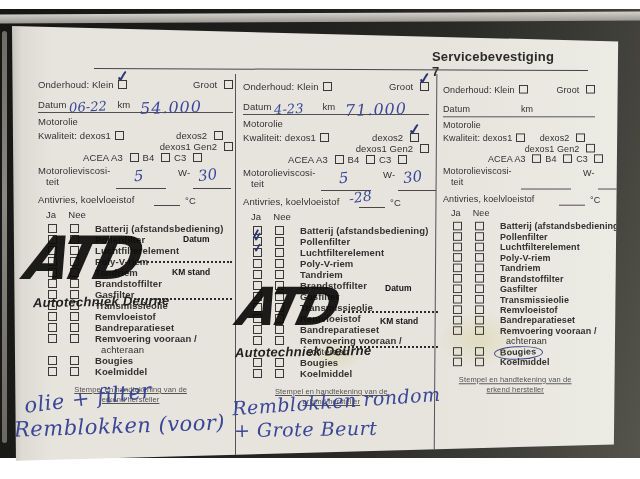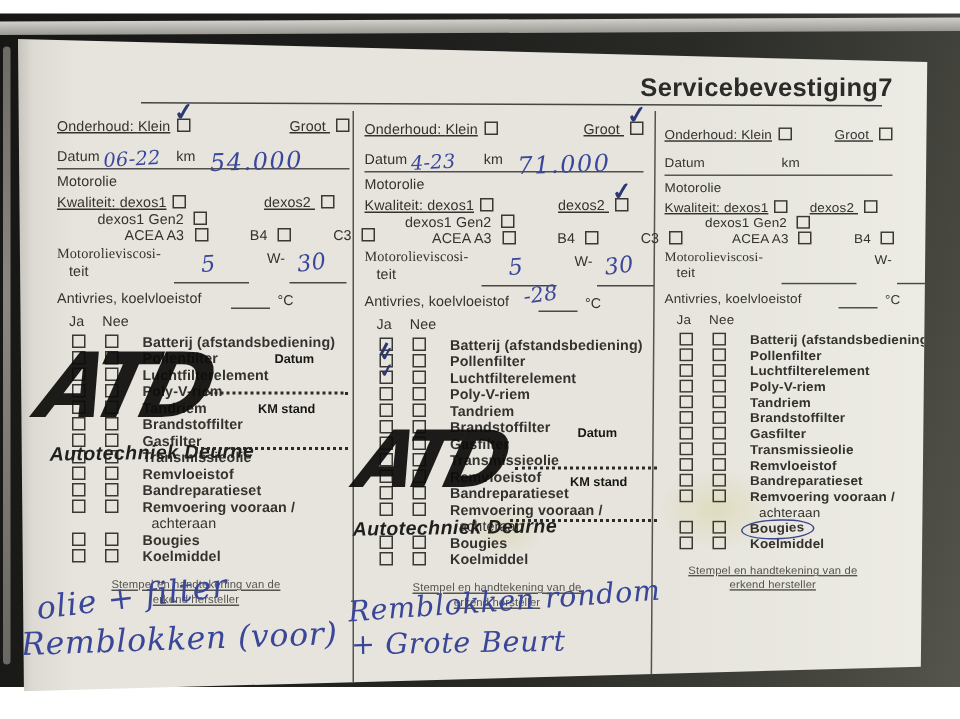--- a/index.html
+++ b/index.html
@@ -11,49 +11,49 @@
     background:linear-gradient(105deg,#161614 0%,#1f1f1d 40%,#2a2a27 62%,#46463f 88%,#55554d 100%);}
   .top-strip{position:absolute;left:0;top:4px;width:640px;height:9px;
     background:linear-gradient(#d2d0ca,#9b9993);transform:rotate(-0.25deg);}
   .side-edge{position:absolute;left:2px;top:22px;width:5px;height:412px;
     background:linear-gradient(#6d6b65,#8a8880 40%,#6a6862);border-radius:3px;}
   .page{position:absolute;left:8px;top:13px;width:612px;height:441px;
     background:linear-gradient(90deg,#bdbbb3 0%,#dcdad3 2.2%,#e6e4dd 7%,#e6e4dd 72%,#ecebe4 100%);
     clip-path:polygon(0.65% 0.9%,99.7% 4.4%,99% 95.8%,1.3% 99.5%);}
   
   .header{position:absolute;left:424px;top:27px;width:158px;display:flex;
-    justify-content:center;font-size:17px;font-weight:bold;color:#2b2b29;letter-spacing:.2px;}
+    justify-content:flex-end;font-size:13px;font-weight:bold;color:#2b2b29;letter-spacing:.2px;flex-direction:column;}
   .header-line{position:absolute;left:86px;top:47px;width:494px;border-bottom:1.6px solid #454542;transform:rotate(0.25deg);}
   .sep{position:absolute;top:52px;height:392px;border-left:1.2px solid #555350;}
   .sep1{left:227px;} .sep2{left:427px;transform:rotate(0.4deg);}
   
   .col{position:absolute;font-size:9.5px;color:#34322e;letter-spacing:.1px;z-index:2;}
   .col1{left:30px;top:57px;width:195px;}
   .col2{left:235px;top:59px;width:186px;}
   .col3{left:435px;top:63px;width:152px;font-size:9px;transform:scaleY(.95);transform-origin:0 0;}
   .row{line-height:11px;white-space:nowrap;}
-  .flex-between{display:flex;justify-content:space-between;align-items:center;text-decoration:underline;}
+  .flex-between{display:flex;justify-content:space-between;align-items:center;}
   .cb{display:inline-block;width:7px;height:7px;border:1.1px solid #3a3832;background:transparent;
     margin-left:4px;vertical-align:-1px;position:relative;}
   .tick{position:absolute;color:#2c3876;font-weight:bold;z-index:7;}
   .tick-lg{font-size:16px;left:-3px;top:-10px;transform:rotate(-6deg);}
   .tick-sm{font-size:12px;left:-1px;top:-6px;transform:rotate(-9deg);}
   .stray{position:absolute;left:1px;top:2px;width:1.5px;height:9px;background:#2c3876;transform:rotate(28deg);}
   .datum-row{height:20px;display:flex;align-items:flex-end;}
   .hw{font-family:"DejaVu Serif",serif;font-style:italic;color:#3b479a;}
   .hw-date{font-size:13px;width:48px;margin-left:3px;transform:rotate(-3deg);margin-bottom:-2px;}
   .hw-km{font-size:16px;margin-left:10px;letter-spacing:1px;transform:rotate(-2deg);margin-bottom:-3px;}
   .col-hr{border-bottom:1.2px solid #514f4a;margin:2px 0 3px;}
   .molie{margin:3px 0;}
   .kwa{padding-right:10px;}
-  .gen2{padding-left:27px;}
+  .gen2{padding-left:27px;text-align:right;}
   .acea{padding-left:45px;display:flex;}
-  .gap1{margin-left:28px;}
+  .gap1{margin-left:4px;}
   .visco{position:relative;height:29px;margin-top:2px;}
-  .v-l1{position:absolute;left:0;top:0;font-family:Liberation Serif, serif;}
+  .v-l1{position:absolute;left:0;top:0;}
   .v-w{position:absolute;left:140px;top:2px;}
   .v-l2{position:absolute;left:8px;top:11px;}
   .v-line{position:absolute;border-bottom:1.1px solid #4a4843;height:1px;}
   .v-line-a{left:78px;top:22px;width:50px;}
   .v-line-b{left:155px;top:22px;width:38px;}
   .v-hw-a{position:absolute;left:96px;top:2px;font-size:15px;transform:rotate(-4deg);}
   .v-hw-b{position:absolute;left:160px;top:1px;font-size:15px;transform:rotate(-7deg);}
   .anti{position:relative;height:15px;}
   .a-line{position:absolute;left:116px;top:10px;width:26px;border-bottom:1.1px solid #4a4843;height:1px;}
   .a-c{position:absolute;left:147px;top:1px;}

